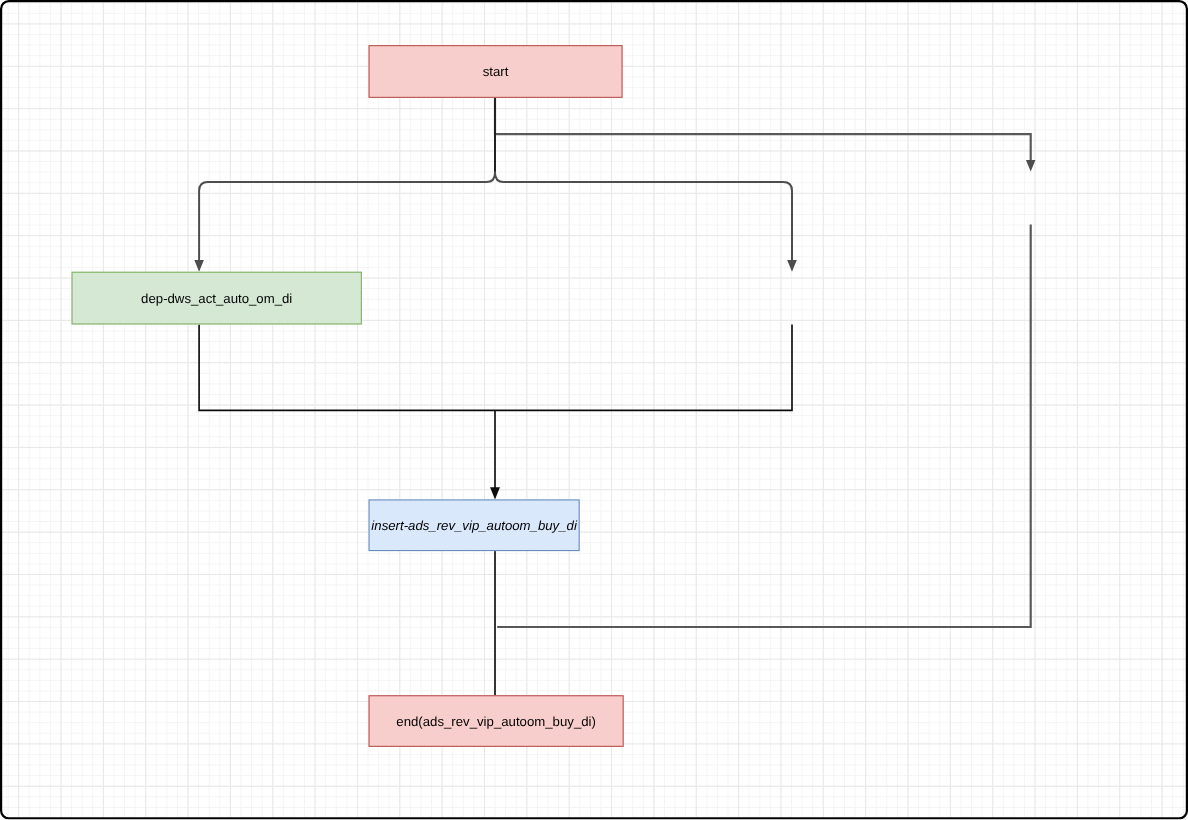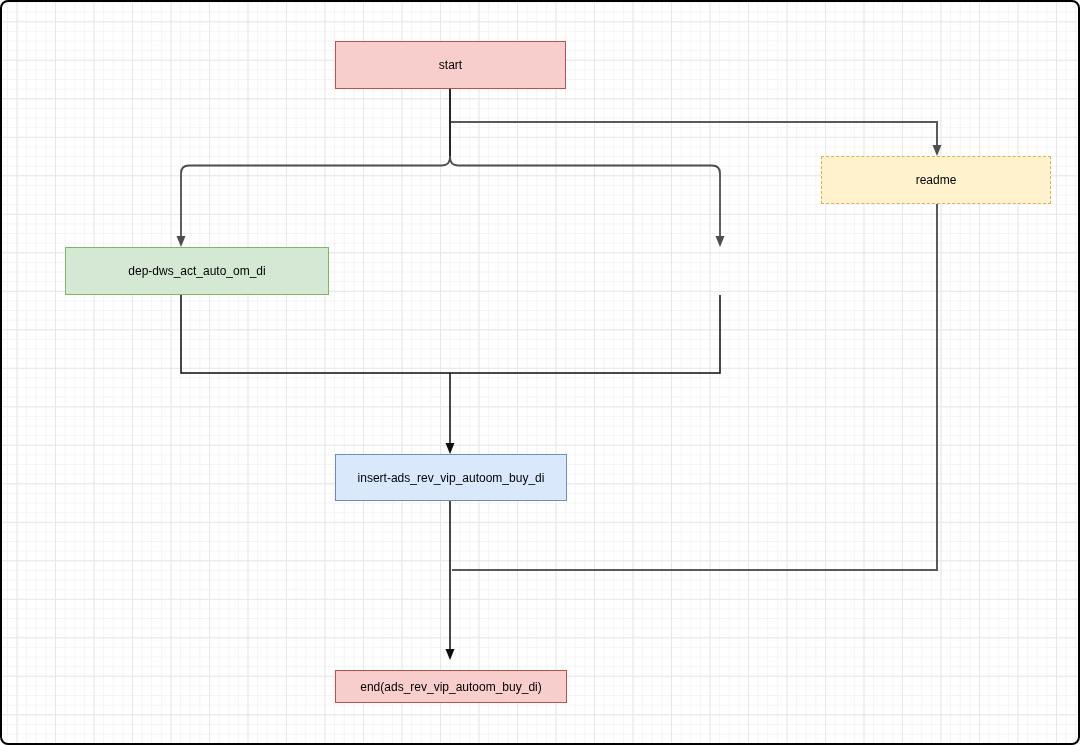--- a/index.html
+++ b/index.html
@@ -79,30 +79,27 @@
 
     <path d="M448,371 L448,442" fill="none" stroke="#0d0d0d" stroke-width="1.5" marker-end="url(#arrow-black)"></path>
 
     <path d="M448,499 L448,648" fill="none" stroke="#0d0d0d" stroke-width="1.5" marker-end="url(#arrow-black)"></path>
   </svg>
 
   <div class="node" style="left: 333px; top: 39px; width: 231px; height: 48px; background-color: rgb(248, 206, 204); border-color: rgb(184, 84, 80); border-style: solid;">
     <span>start</span>
   </div>
 
-  <div class="node" style="left: 819px; top: 154px; width: 230px; height: 48px; background-color: rgb(255, 242, 204); border-color: rgb(214, 182, 86); border-style: dashed;">
-    <span>readme</span>
-  </div>
 
   <div class="node" style="left: 63px; top: 245px; width: 264px; height: 48px; background-color: rgb(213, 232, 212); border-color: rgb(130, 179, 102); border-style: solid;">
     <span>dep-dws_act_auto_om_di</span>
   </div>
 
 
-  <div class="node" style="left: 333px; top: 452px; width: 232px; height: 47px; background-color: rgb(218, 232, 252); border-color: rgb(108, 142, 191); border-style: solid;">
+  <div class="node" style="left: 333px; top: 452px; width: 192px; height: 47px; background-color: rgb(218, 232, 252); border-color: rgb(108, 142, 191); border-style: solid; font-style: italic;">
     <span>insert-ads_rev_vip_autoom_buy_di</span>
   </div>
 
-  <div class="node" style="left: 333px; top: 668px; width: 232px; height: 33px; background-color: rgb(248, 206, 204); border-color: rgb(184, 84, 80); border-style: solid;">
+  <div class="node" style="left: 333px; top: 630px; width: 232px; height: 47px; background-color: rgb(248, 206, 204); border-color: rgb(184, 84, 80); border-style: solid;">
     <span>end(ads_rev_vip_autoom_buy_di)</span>
   </div>
 
 </div>
 
 </body></html>

